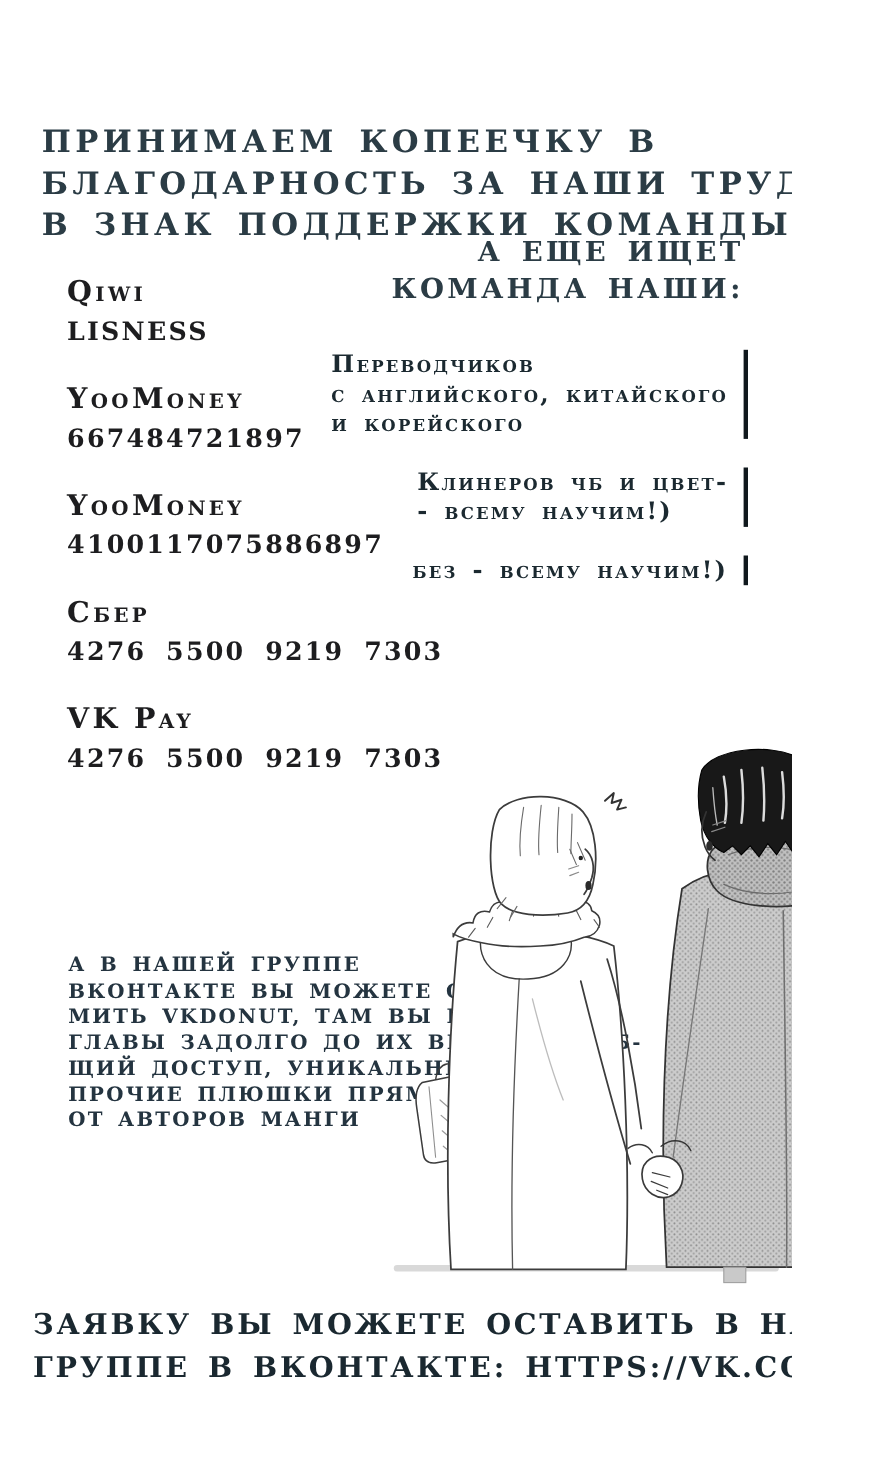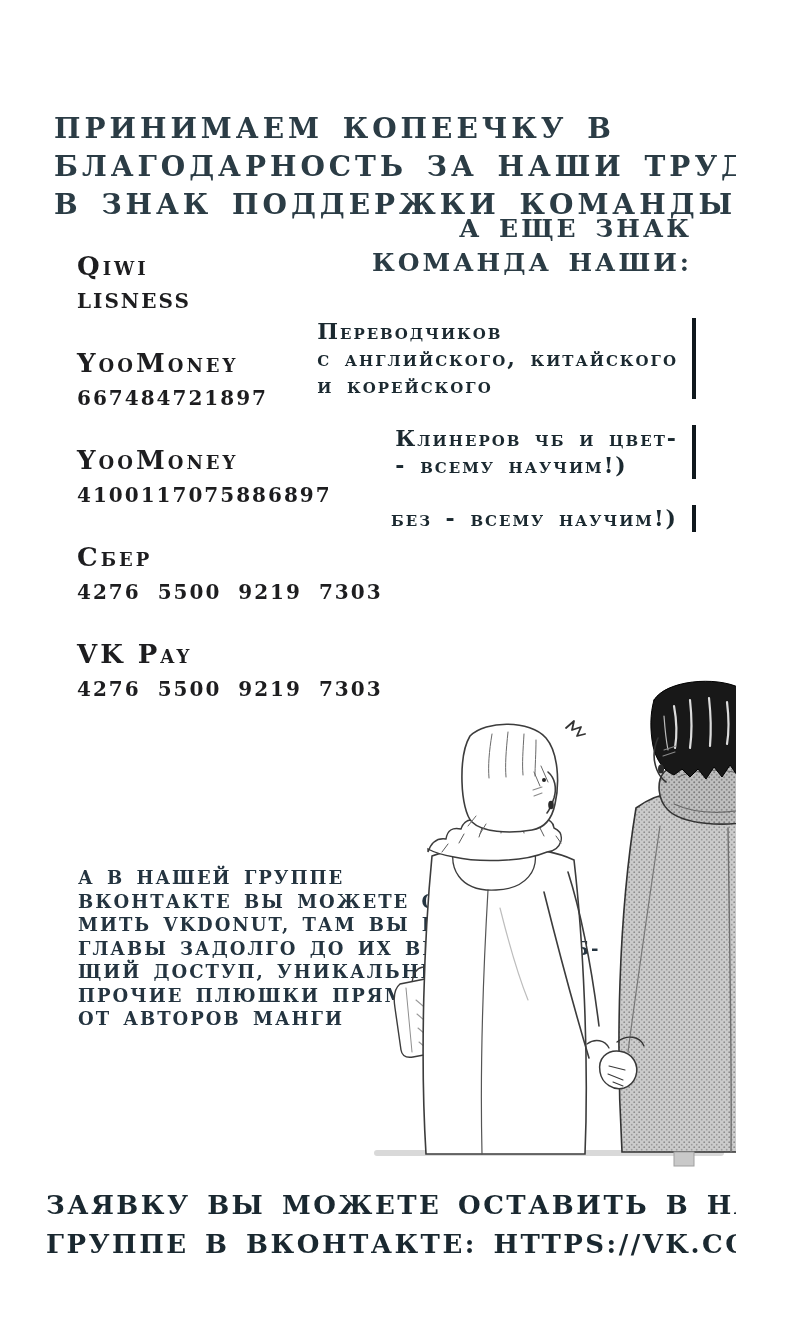--- a/index.html
+++ b/index.html
@@ -1,21 +1,20 @@
 <!DOCTYPE html>
 <html><head>
 <meta charset="utf-8">
 <style>
   html,body{margin:0;padding:0;}
   .page{
     position:relative; width:720px; height:1334px; overflow:hidden;
     background:var(--background,#ffffff);
     font-family:"DejaVu Serif","Liberation Serif",serif;
     font-weight:bold;
-    margin-left:16px;
   }
   .nowrap{white-space:nowrap;}
 
   
   .donation-header{
     position:absolute; left:38px; top:110px;
     color:var(--header-ink,#2b3c45);
     font-size:28px; line-height:38px;
     letter-spacing:4px; word-spacing:6px;
   }
@@ -29,21 +28,21 @@
   }
 
   
   .payment-list{ position:absolute; left:61px; top:250px; color:var(--payment-ink,#1d1d1f); }
   .pay-item{ margin-bottom:27px; }
   .pay-label{
     font-variant:small-caps;
     font-size:26px; line-height:33px; letter-spacing:3px;
   }
   .pay-value{
-    font-size:20px; line-height:37px; letter-spacing:2px; word-spacing:8px;
+    font-size:23px; line-height:37px; letter-spacing:2px; word-spacing:8px;
   }
 
   
   .job-list{ position:absolute; right:40px; top:318px; color:var(--jobs-ink,#1b2930); }
   .job-item{ display:flex; align-items:stretch; justify-content:flex-end; margin-bottom:26px; }
   .job-text{
     font-variant:small-caps;
     font-size:22px; line-height:27px; letter-spacing:2px; word-spacing:4px;
   }
   .job-bar{ width:4px; background:var(--bar,#10181d); margin-left:14px; }
@@ -70,21 +69,21 @@
 
 <div class="page" style="--background: #ffffff; --header-ink: #2b3c45; --payment-ink: #1d1d1f; --jobs-ink: #1b2930; --bar: #10181d; --note-ink: #243440; --footer-ink: #1a2830;">
 
   <div class="donation-header">
     <div class="nowrap">ПРИНИМАЕМ КОПЕЕЧКУ В</div>
     <div class="nowrap">БЛАГОДАРНОСТЬ ЗА НАШИ ТРУДЫ И</div>
     <div class="nowrap">В ЗНАК ПОДДЕРЖКИ КОМАНДЫ</div>
   </div>
 
   <div class="recruiting-header">
-    <div class="nowrap">А ЕЩЕ ЗНАК</div>
+    <div class="nowrap">А ЕЩЕ ИЩЕТ</div>
     <div class="nowrap">КОМАНДА НАШИ:</div>
   </div>
 
   <div class="payment-list">
     <div class="pay-item">
       <div class="pay-label nowrap">Qiwi</div>
       <div class="pay-value nowrap">LISNESS</div>
     </div>
     <div class="pay-item">
       <div class="pay-label nowrap">YooMoney</div>

